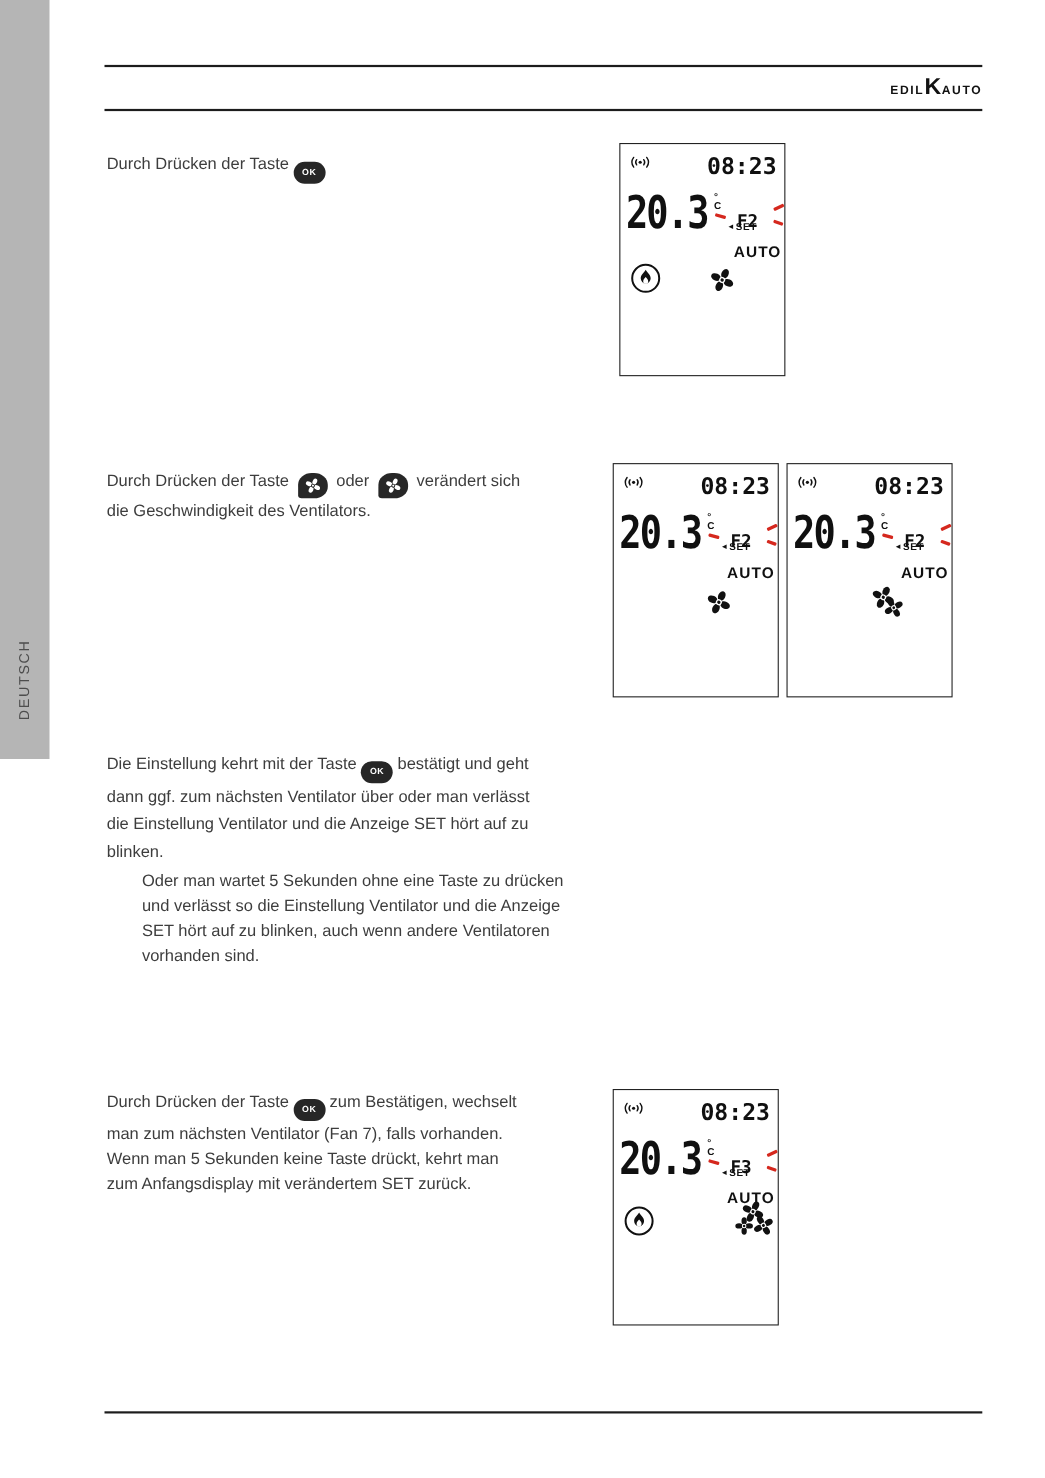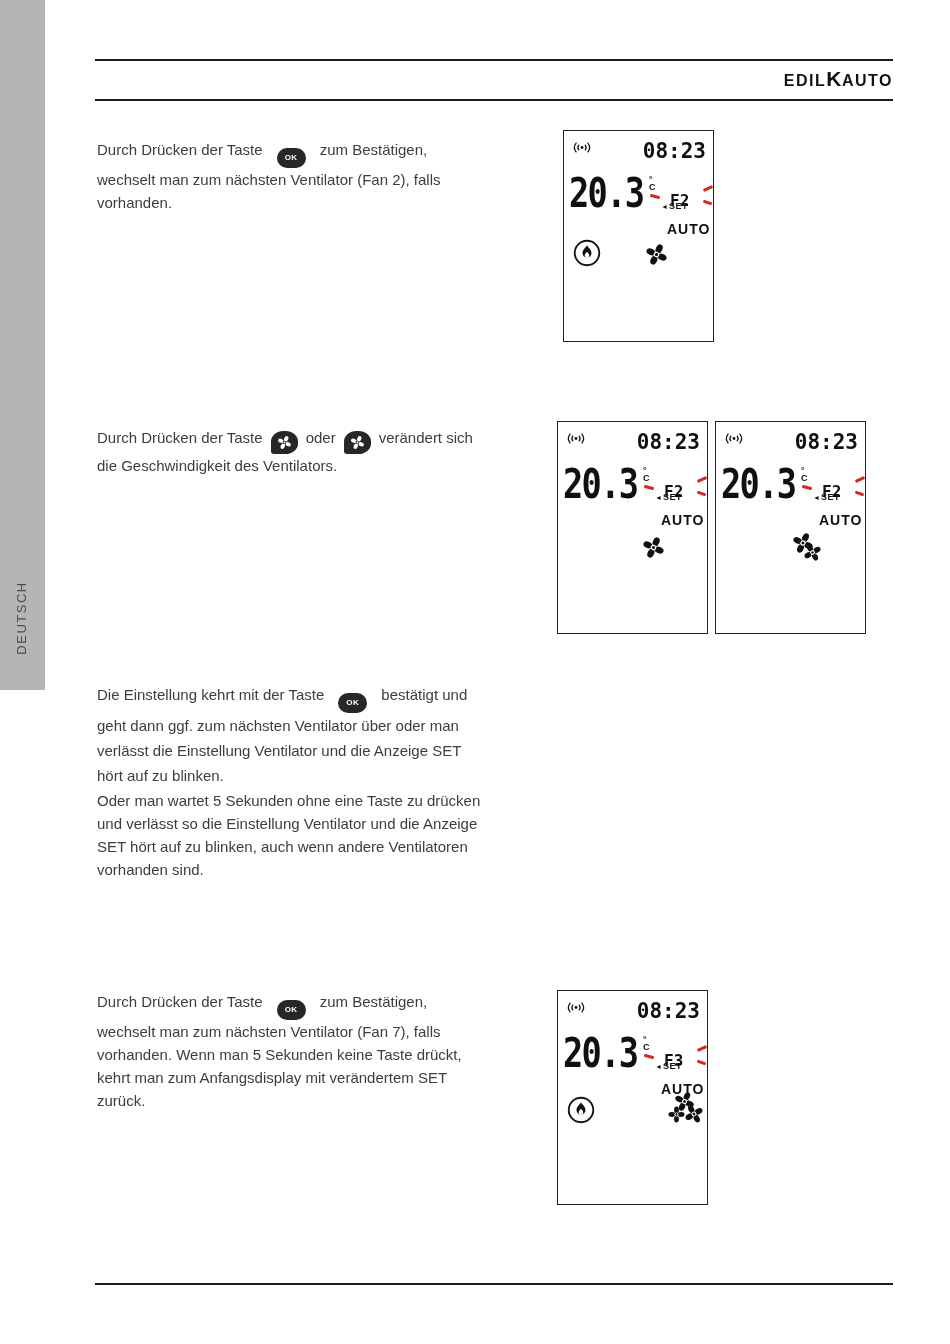--- a/index.html
+++ b/index.html
@@ -11,35 +11,35 @@
   .sidebar { position:absolute; left:0; top:0; width:45px; height:690px; background:#b5b5b5; }
   .sidebar-label { position:absolute; left:-23px; top:610px; width:90px; height:16px; text-align:center;
                    transform:rotate(-90deg); font-size:13px; letter-spacing:1.5px; color:#4d4d4d; white-space:nowrap; }
 
   
   .rule { position:absolute; left:95px; width:798px; height:2px; background:#1c1c1c; }
   .rule-top    { top:59px; }
   .rule-head   { top:99px; }
   .rule-bottom { top:1283px; }
   .logo { position:absolute; top:67px; left:580px; width:313px; text-align:right; font-weight:bold; color:#121212; }
-  .logo .sm { font-size:16px; letter-spacing:1.5px; }
+  .logo .sm { font-size:11px; letter-spacing:1.5px; }
   .logo .lg { font-size:21px; letter-spacing:0.5px; }
 
   
   .para { position:absolute; left:97px; width:388px; font-size:15px; line-height:23px; color:#3d3d3d; }
   .p1 { top:138px; }
   .p2 { top:426px; }
   .p3a { top:682px; line-height:25px; }
-  .p3b { top:789px; }
+  .p3b { top:789px;margin-left:32px; }
   .p4 { top:990px; }
 
   
   .okbtn { display:inline-flex; align-items:center; justify-content:center; width:29px; height:20px;
            background:#272727; border-radius:10px; color:#ffffff; font-size:8px; font-weight:bold;
-           letter-spacing:0.5px; margin:0 14px; vertical-align:-5px; }
+           letter-spacing:0.5px; margin:0 4px; vertical-align:-5px; }
   .fanbtn { display:inline-flex; align-items:center; justify-content:center; width:27px; height:23px;
             background:#272727; border-radius:46% 46% 46% 12%; margin:0 8px; vertical-align:-7px; }
   .fanbtn svg { width:15px; height:15px; }
 
   
   .panel { position:absolute; background:#ffffff; border:1.5px solid #222222; }
   .seg { font-family:"DejaVu Sans Mono","Liberation Mono",monospace; font-weight:bold; color:#101010; }
   .panel .antenna { position:absolute; left:7px; top:9px; width:22px; height:15px; }
   .panel .clock { position:absolute; right:7px; top:8px; font-size:21px; letter-spacing:0; }
   .panel .temp { position:absolute; left:5px; top:42px; font-size:41px; line-height:1; letter-spacing:-2px;
@@ -71,21 +71,21 @@
     <div class="sidebar-label">DEUTSCH</div>
   </div>
 
   <div class="rule rule-top"></div>
   <div class="logo"><span class="sm">EDIL</span><span class="lg">K</span><span class="sm">AUTO</span></div>
   <div class="rule rule-head"></div>
 
   <div class="para p1">
     <span>Durch Drücken der Taste</span><span class="okbtn">
         <span>OK</span>
-      </span><span>zum Bestätigen, wechselt man zum nächsten Ventilator (Fan 2), falls vorhanden.</span>
+      </span>
   </div>
 
   <div class="para p2">
     <span>Durch Drücken der Taste</span><span class="fanbtn">
         <svg viewBox="0 0 24 24">
           <g fill="#ffffff" transform="rotate(25 12 12)">
             <ellipse cx="12" cy="5.5" rx="3.2" ry="4.6"></ellipse>
             <ellipse cx="12" cy="18.5" rx="3.2" ry="4.6"></ellipse>
             <ellipse cx="5.5" cy="12" rx="4.6" ry="3.2"></ellipse>
             <ellipse cx="18.5" cy="12" rx="4.6" ry="3.2"></ellipse>

